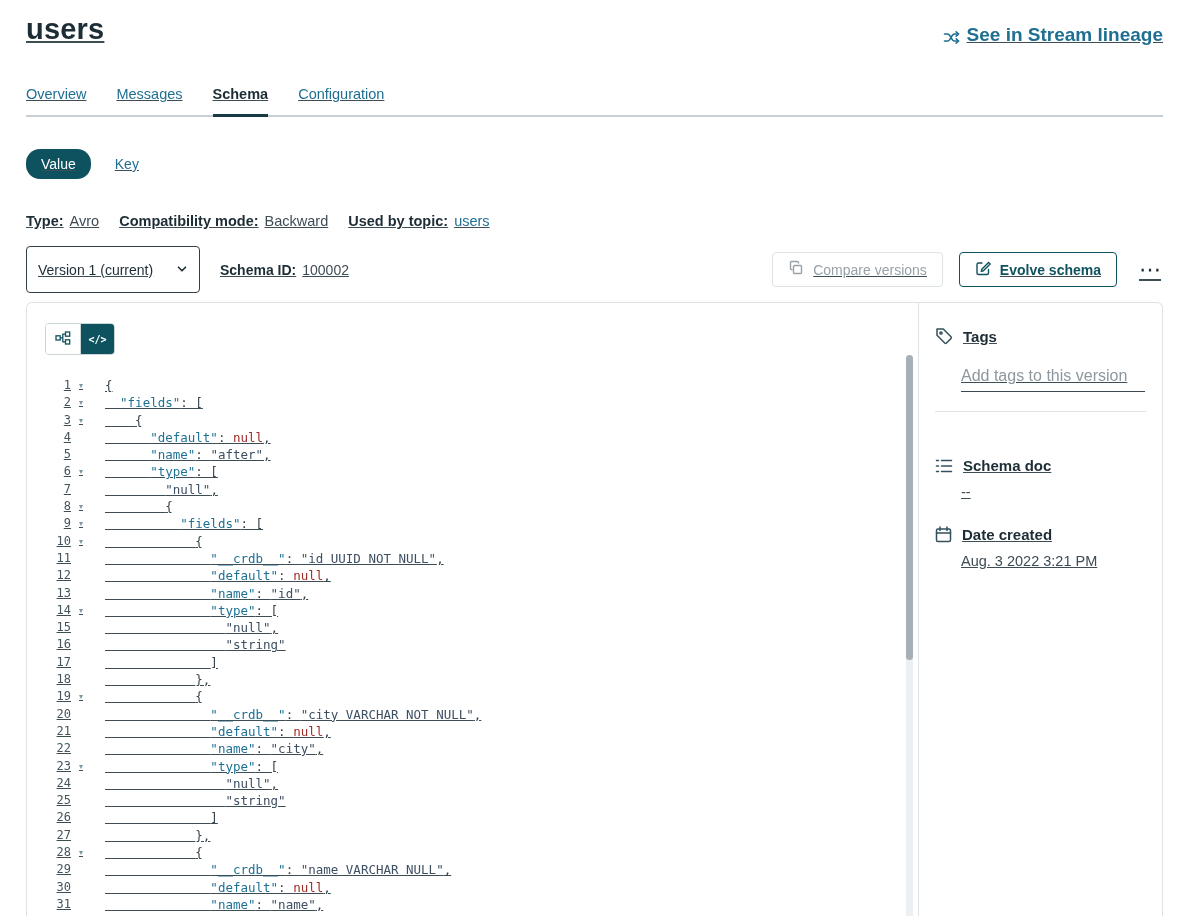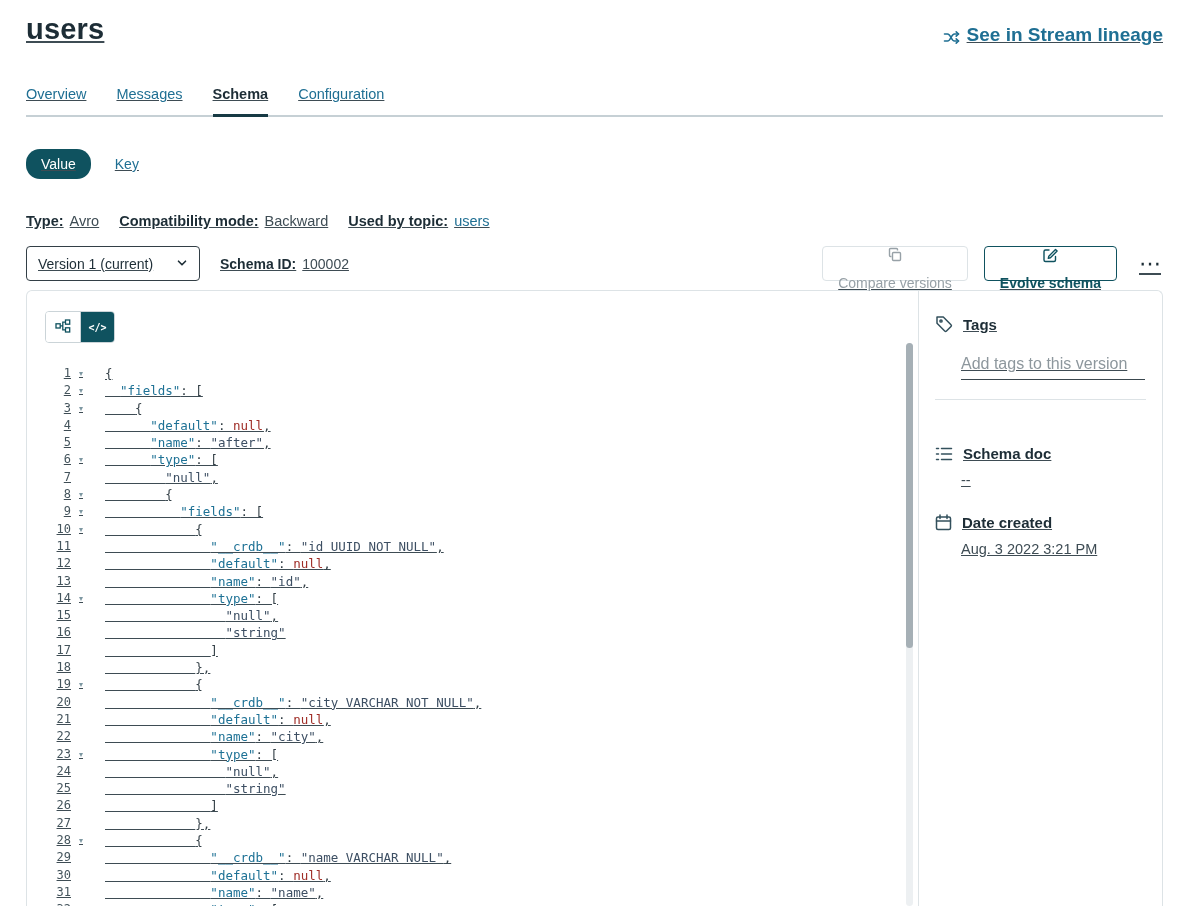--- a/index.html
+++ b/index.html
@@ -25,26 +25,26 @@
   .seg{font-family:inherit;font-size:14px;cursor:pointer;}
   .seg.active{background:var(--accent);color:#fff;border:none;border-radius:14px;padding:7px 15px;}
   .seg.plain{background:none;border:none;color:var(--link);margin-left:20px;padding:7px 4px;}
 
   .meta-row{margin-top:34px;font-size:14.5px;display:flex;align-items:center;}
   .m-label{font-weight:700;color:var(--ink);margin-right:6px;}
   .m-val{margin-right:20px;color:var(--body);}
   .m-link{color:var(--link);cursor:pointer;text-decoration:none;}
 
   .toolbar-row{margin-top:17px;display:flex;align-items:center;}
-  .select{display:inline-flex;align-items:center;justify-content:space-between;width:174px;height:35px;
+  .select{display:inline-flex;align-items:center;justify-content:space-between;width:174px;height:47px;
     border:1px solid #333f46;border-radius:4px;padding:4px 11px;font-size:14px;color:var(--ink);cursor:pointer;background:#fff;}
   .schema-id-label{margin-left:20px;}
   .toolbar-right{margin-left:auto;display:flex;align-items:center;gap:16px;}
   .btn{display:inline-flex;align-items:center;gap:9px;height:35px;padding:0 15px;border-radius:4px;background:#fff;
-    font-family:inherit;font-size:14px;cursor:pointer;flex-direction:column;}
+    font-family:inherit;font-size:14px;cursor:pointer;}
   .btn.ghost{border:1px solid var(--border);color:var(--btn_disabled);}
   .btn.outline{border:1px solid var(--accent);color:var(--accent);font-weight:600;}
   .more{background:none;border:none;color:var(--ink);font-size:22px;line-height:12px;cursor:pointer;margin-left:4px;padding:4px 2px;}
 
   .content{margin-top:9px;height:616px;display:flex;border:1px solid var(--border);border-bottom:none;border-radius:6px 6px 0 0;overflow:hidden;}
   .editor-pane{flex:1;border-right:1px solid var(--border);position:relative;padding:20px 0 0 8px;overflow:hidden;}
   .view-toggle{display:inline-flex;border:1px solid #cbd4d8;border-radius:4px;overflow:hidden;margin-left:10px;}
   .vbtn{width:34px;height:30px;display:grid;place-items:center;background:#fff;border:none;cursor:pointer;}
   .vbtn.active{background:var(--accent);}
   .vbtn .code-label{color:#fff;font-family:"DejaVu Sans Mono",monospace;font-size:10px;font-weight:700;}

